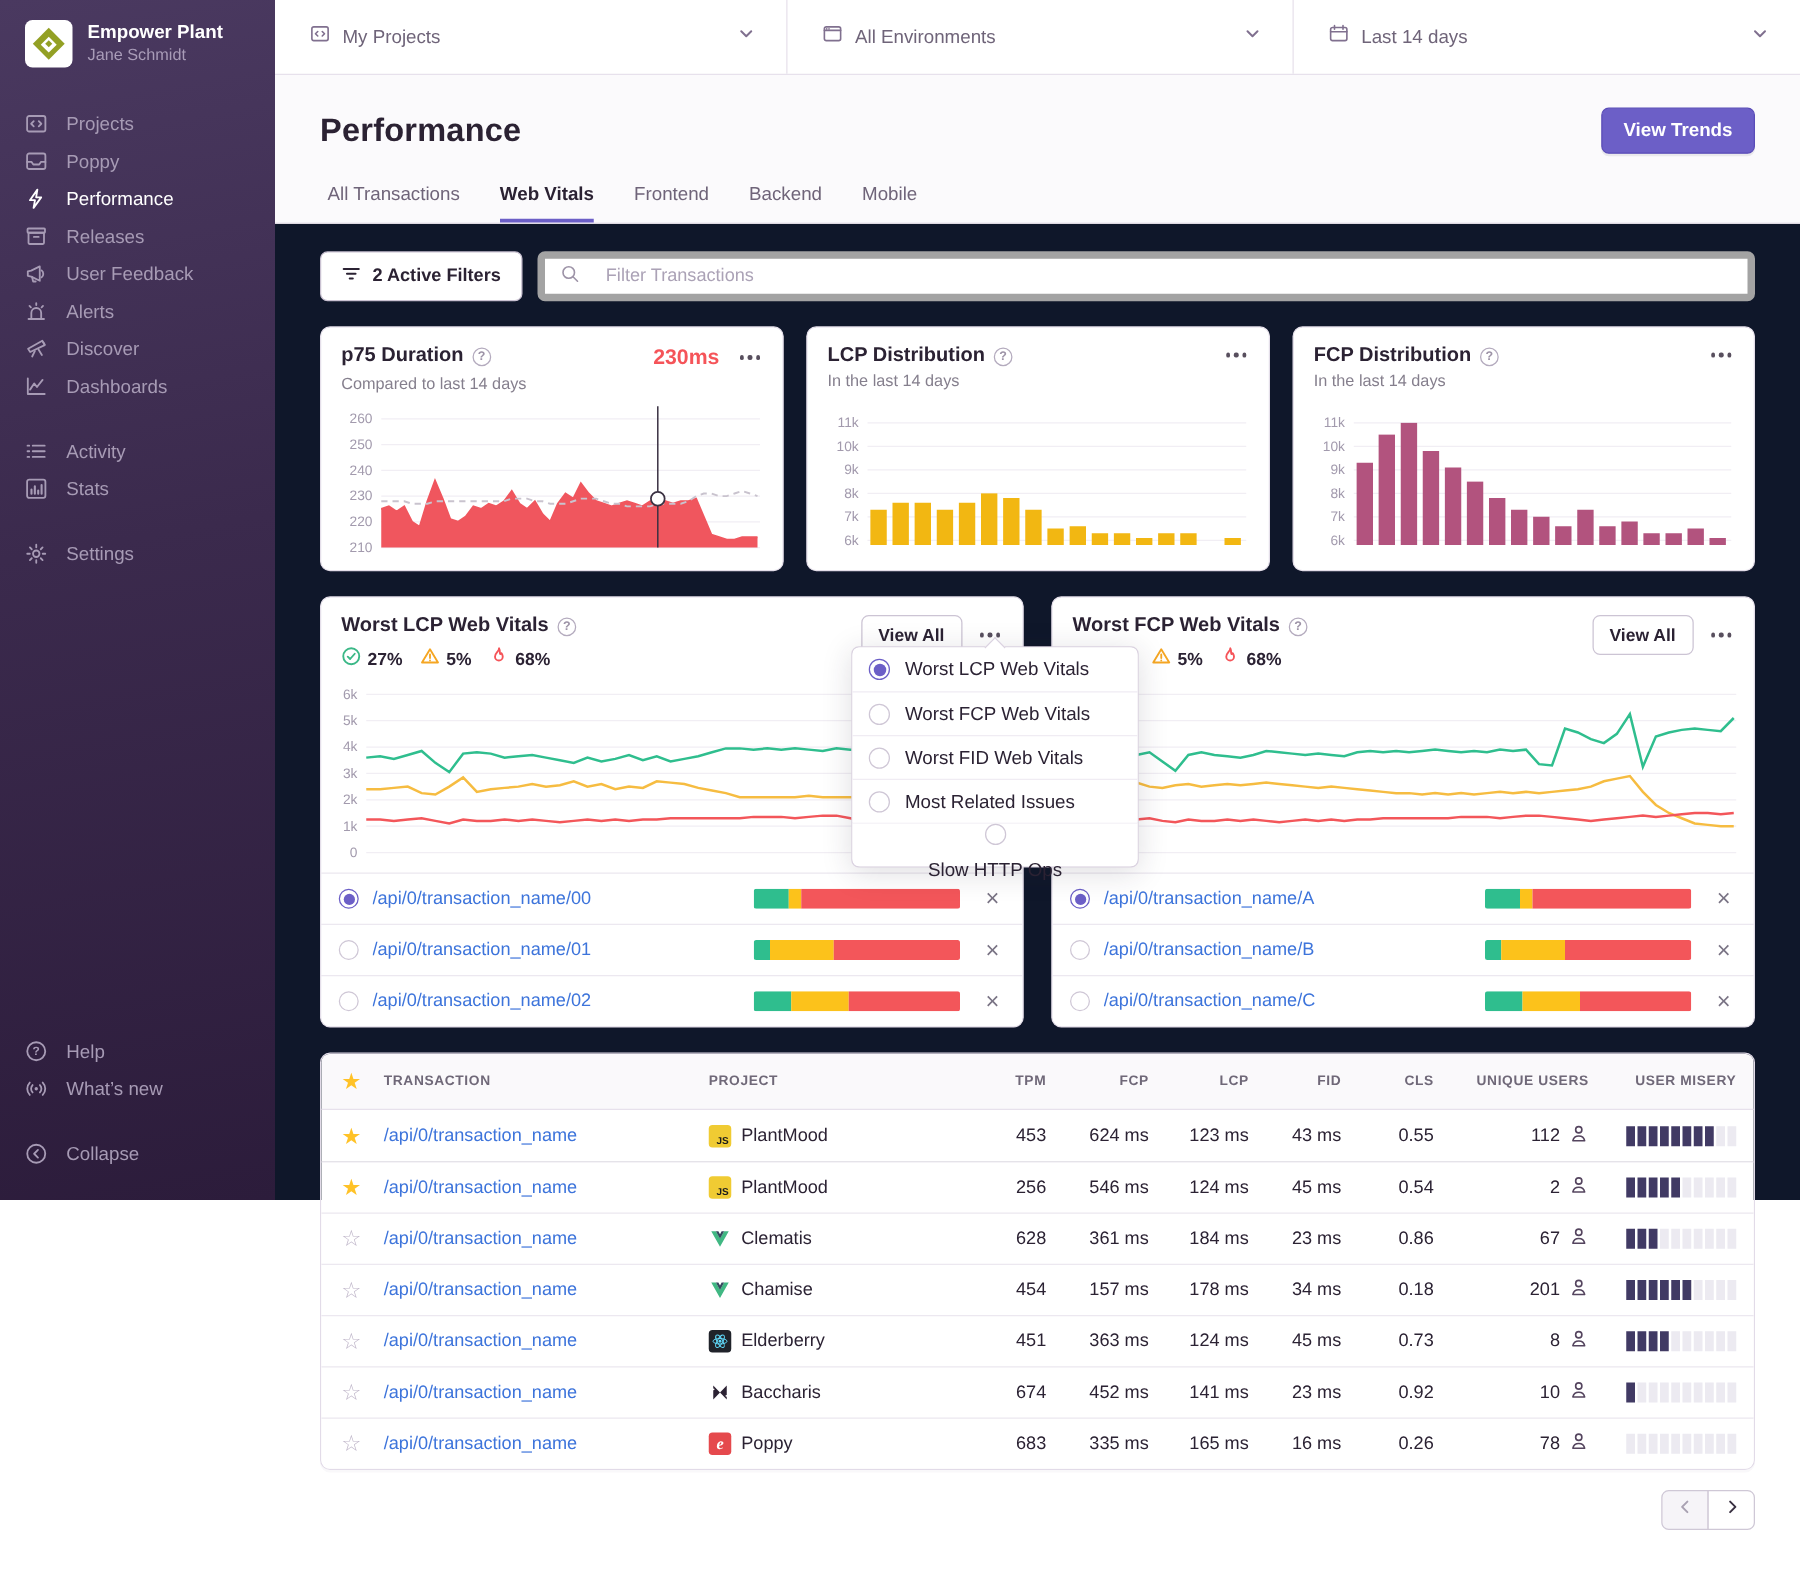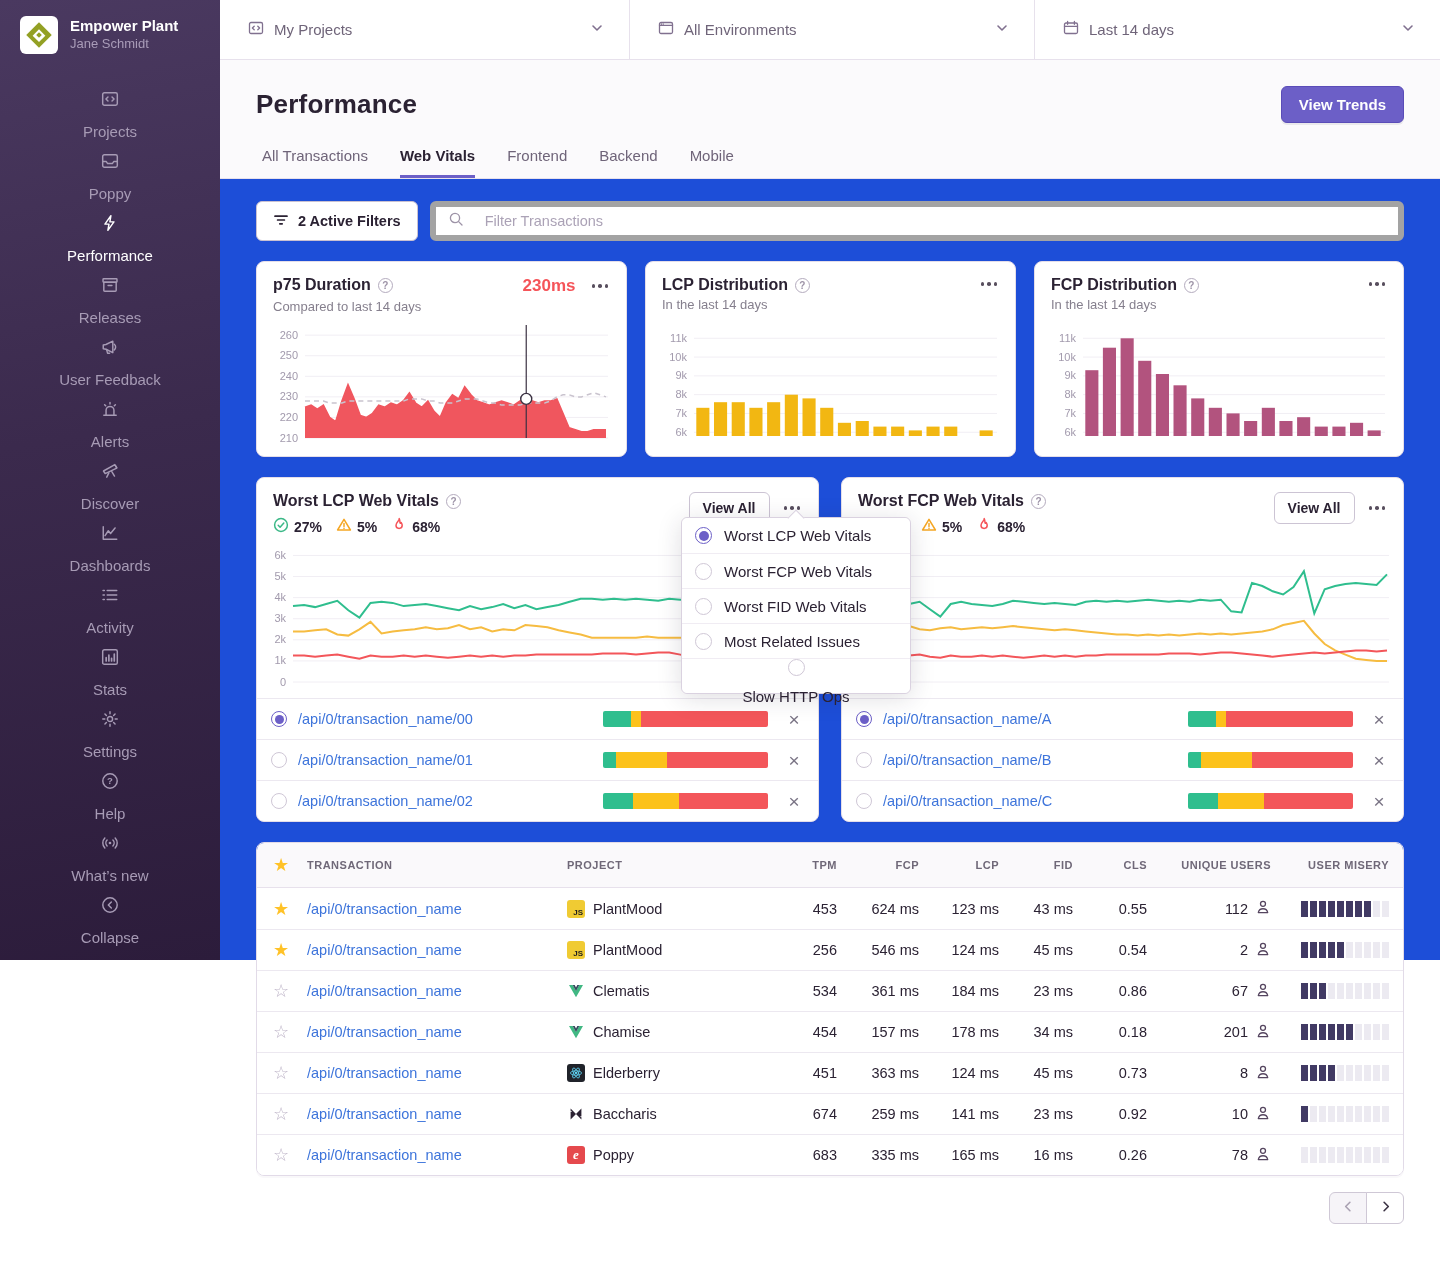--- a/index.html
+++ b/index.html
@@ -11,28 +11,28 @@
   .sidebar { flex:0 0 220px; background:linear-gradient(170deg,#4a3960 0%,#3b2a4d 45%,#2c1c3b 100%); display:flex; flex-direction:column; padding-bottom:22px; }
   .org { display:flex; align-items:center; gap:12px; padding:16px 14px 30px 20px; }
   .org-logo { width:38px; height:38px; background:#fff; border-radius:6px; display:flex; align-items:center; justify-content:center; flex:none; }
   .org-logo .d1 { width:18px; height:18px; background:#93A024; transform:rotate(45deg); display:flex; align-items:center; justify-content:center; }
   .org-logo .d2 { width:9px; height:9px; background:#fff; display:flex; align-items:center; justify-content:center; }
   .org-logo .d3 { width:4px; height:4px; background:#93A024; }
   .org-name { font-size:15px; font-weight:bold; color:#fff; line-height:1.25; }
   .org-user { font-size:13px; color:#A99CB8; line-height:1.3; }
   .nav-group { display:flex; flex-direction:column; }
   .nav-gap { height:22px; }
-  .nav-item { display:flex; align-items:center; gap:15px; padding:6px 20px; font-size:15px; color:#A79BB5; cursor:pointer;flex-direction:column; }
+  .nav-item { display:flex; align-items:center; gap:15px; padding:6px 20px; font-size:15px; color:#A79BB5; cursor:pointer; }
   .nav-item.active { color:#fff; }
   .nav-item .ni { width:18px; height:18px; flex:none; display:flex; align-items:center; }
   .nav-item svg { width:18px; height:18px; }
   .sb-spacer { flex:1; }
 
   
-  .main { flex:1; display:flex; flex-direction:column; background:#1d4ed8; min-width:0; }
+  .main { flex:1; display:flex; flex-direction:column; background:#0f172a; min-width:0; }
   .topbar { height:60px; display:flex; border-bottom:1px solid #E7E1EC; background:#fff; flex:none; }
   .tb-sec { display:flex; align-items:center; gap:10px; padding:0 24px 0 28px; border-right:1px solid #E7E1EC; cursor:pointer; }
   .tb-sec:last-child { border-right:none; }
   .tb-sec .tb-label { font-size:15px; color:#6F6479; flex:1; }
   .tb-sec svg { color:#80708F; }
   .tb-proj { width:410px; } .tb-env { width:405px; } .tb-date { flex:1; }
 
   
   .page-header { background:#FBFAFC; border-bottom:1px solid #E7E1EC; padding:26px 36px 0; flex:none; }
   .ph-row { display:flex; align-items:center; justify-content:space-between; }
@@ -759,21 +759,21 @@
               <div class="cell c-tx">/api/0/transaction_name</div>
               <div class="cell c-proj">
                 <span class="plat">
                   <svg viewBox="0 0 16 16" width="16" height="16">
                     <path fill="#41B883" d="M1 2h3.7L8 7.8 11.3 2H15L8 14.3z"></path>
                     <path fill="#35495E" d="M4.7 2h2L8 4.4 9.3 2h2L8 8z"></path>
                   </svg>
                 </span>
                 <span>Clematis</span>
               </div>
-              <div class="cell num">534</div>
+              <div class="cell num">628</div>
               <div class="cell num">361 ms</div>
               <div class="cell num">184 ms</div>
               <div class="cell num">23 ms</div>
               <div class="cell num">0.86</div>
               <div class="cell c-users">
                 <span>67</span>
                 <span><svg viewBox="0 0 16 16" width="16" height="16" fill="none" stroke="currentColor" stroke-width="1.3" stroke-linecap="round" stroke-linejoin="round">
                     <circle cx="8" cy="4.8" r="2.5"></circle>
                     <path d="M3.3 13.6a4.8 4.8 0 0 1 9.4 0z"></path>
                   </svg></span>
@@ -874,21 +874,21 @@
                 <span class="plat">
                   <svg viewBox="0 0 16 16" width="16" height="16">
                     <path fill="#2B2233" d="M2.6 2.4 8 7.9l-5.4 5.6zM13.4 2.4 8 7.9l5.4 5.6z"></path>
                     <circle cx="2.9" cy="5.4" r="0.7" fill="#fff"></circle>
                     <circle cx="13.1" cy="10.6" r="0.7" fill="#fff"></circle>
                   </svg>
                 </span>
                 <span>Baccharis</span>
               </div>
               <div class="cell num">674</div>
-              <div class="cell num">259 ms</div>
+              <div class="cell num">452 ms</div>
               <div class="cell num">141 ms</div>
               <div class="cell num">23 ms</div>
               <div class="cell num">0.92</div>
               <div class="cell c-users">
                 <span>10</span>
                 <span><svg viewBox="0 0 16 16" width="16" height="16" fill="none" stroke="currentColor" stroke-width="1.3" stroke-linecap="round" stroke-linejoin="round">
                     <circle cx="8" cy="4.8" r="2.5"></circle>
                     <path d="M3.3 13.6a4.8 4.8 0 0 1 9.4 0z"></path>
                   </svg></span>
               </div>

